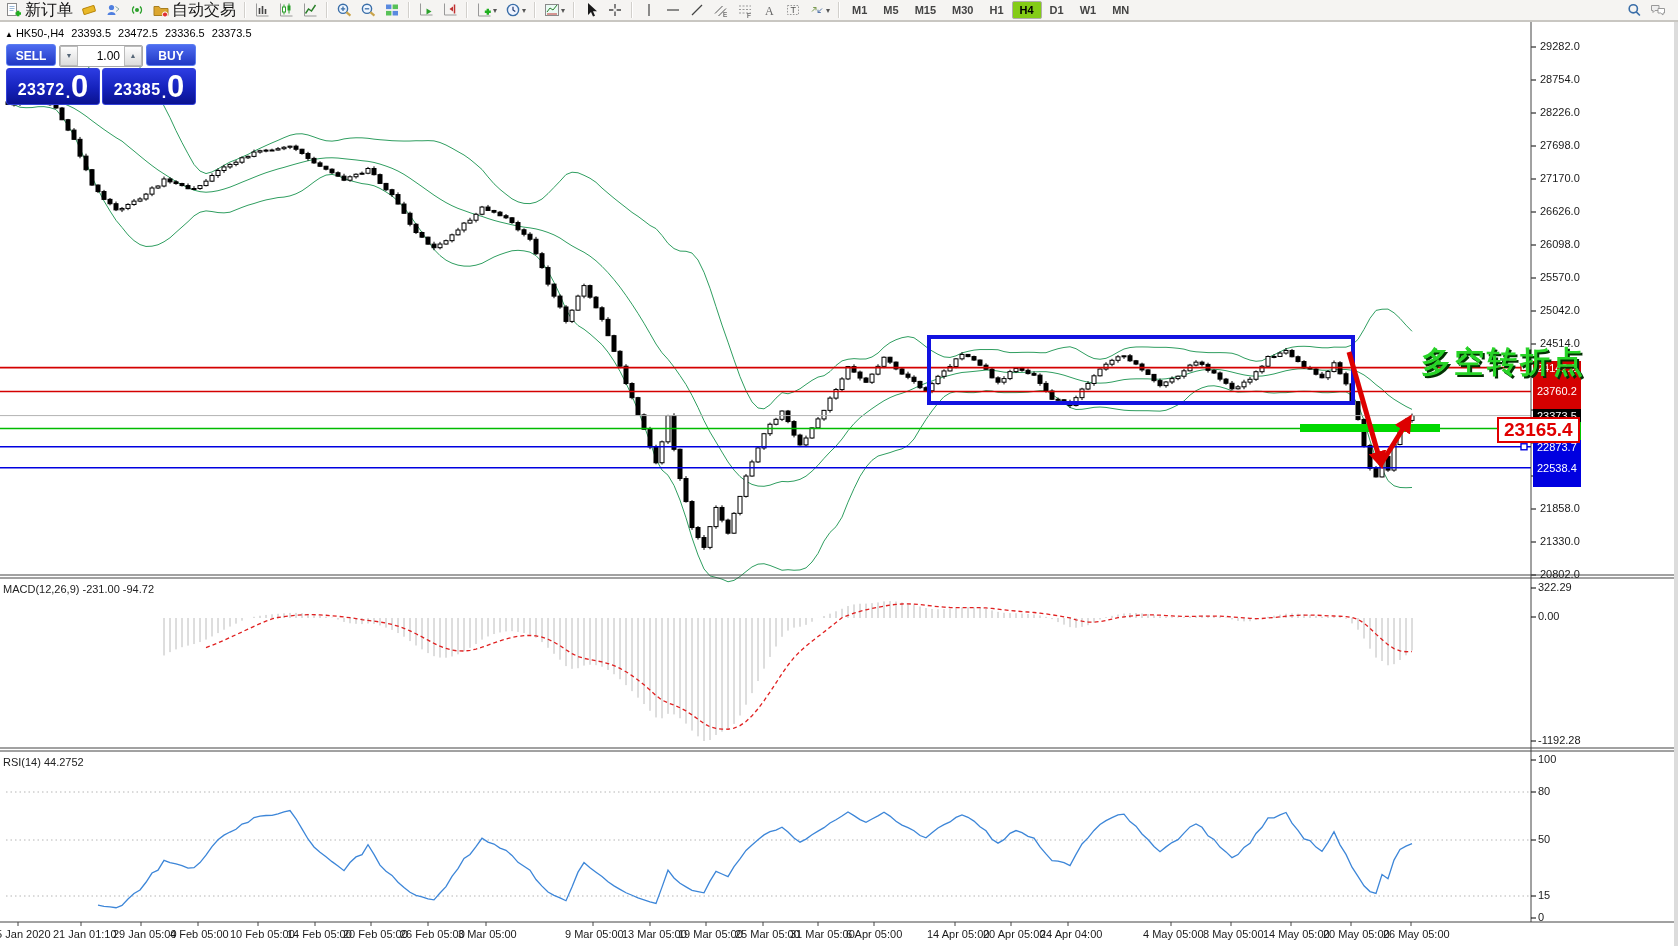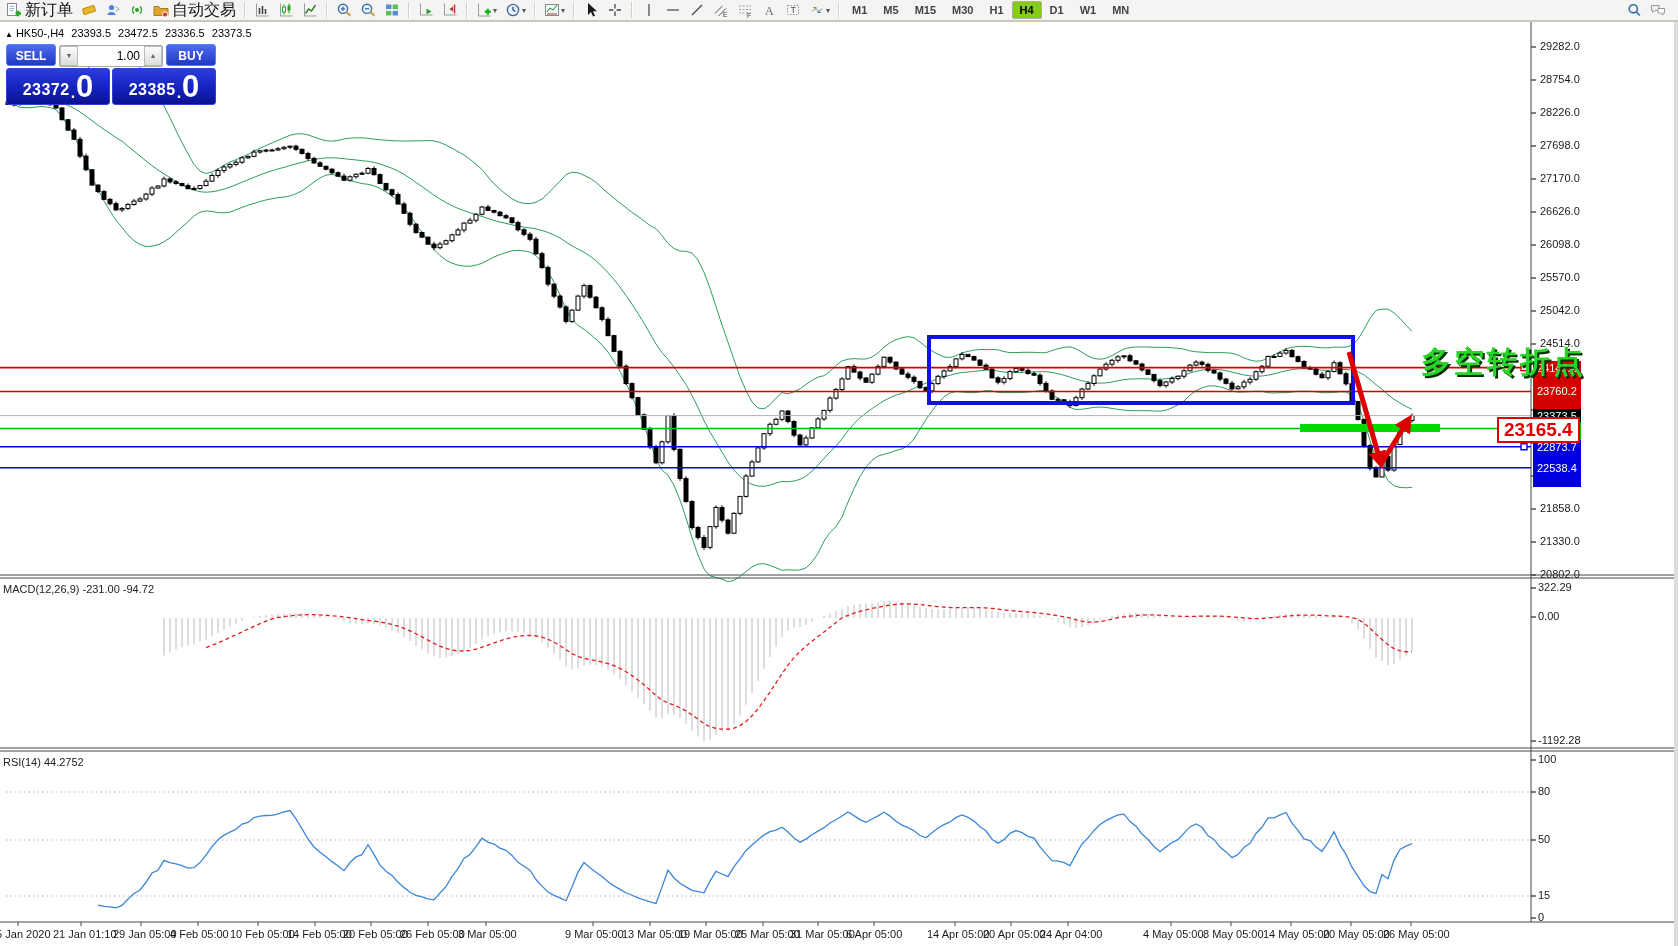--- a/index.html
+++ b/index.html
@@ -17,21 +17,21 @@
   .tf-btn.active{background:#84cc16;border:1px solid #b0aeaa;color:#000;}
   .tb-spacer{flex:1;}
   
   #chart-svg{position:absolute;left:0;top:0;z-index:1;}
   .overlay{position:absolute;z-index:5;}
   
   .chart-header{left:5px;top:27px;font-size:11px;color:#000;white-space:nowrap;}
   .chart-header .tri{font-size:8px;margin-right:3px;}
   .chart-header span{margin-right:4px;}
   
-  .oneclick{left:6px;top:44px;width:210px;z-index:20;}
+  .oneclick{left:6px;top:44px;width:190px;z-index:20;}
   .oc-row1{display:flex;height:22px;}
   .oc-btn{width:50px;color:#fff;font-size:12px;font-weight:bold;text-align:center;line-height:22px;
           background:linear-gradient(#4d6cf0,#2138c4);border:1px solid #5a7df0;border-radius:3px;box-sizing:border-box;}
   .oc-vol{flex:1;display:flex;margin:0 3px;border:1px solid #a9a9a9;background:#fff;border-radius:2px;height:20px;margin-top:1px;}
   .oc-spin{width:16px;background:linear-gradient(#fdfdfd,#dcdcdc);border:1px solid #bbb;color:#567;
            font-size:7px;text-align:center;line-height:18px;}
   .oc-vol input{flex:1;border:0;outline:0;font-size:12px;text-align:right;padding-right:4px;width:40px;font-family:inherit;}
   .oc-row2{display:flex;margin-top:2px;height:37px;}
   .oc-price{flex:1;color:#fff;background:linear-gradient(#2c3ce2 0%,#1522bc 55%,#0a128f 100%);
             border:1px solid #3240d8;border-radius:3px;display:flex;align-items:flex-end;justify-content:center;

